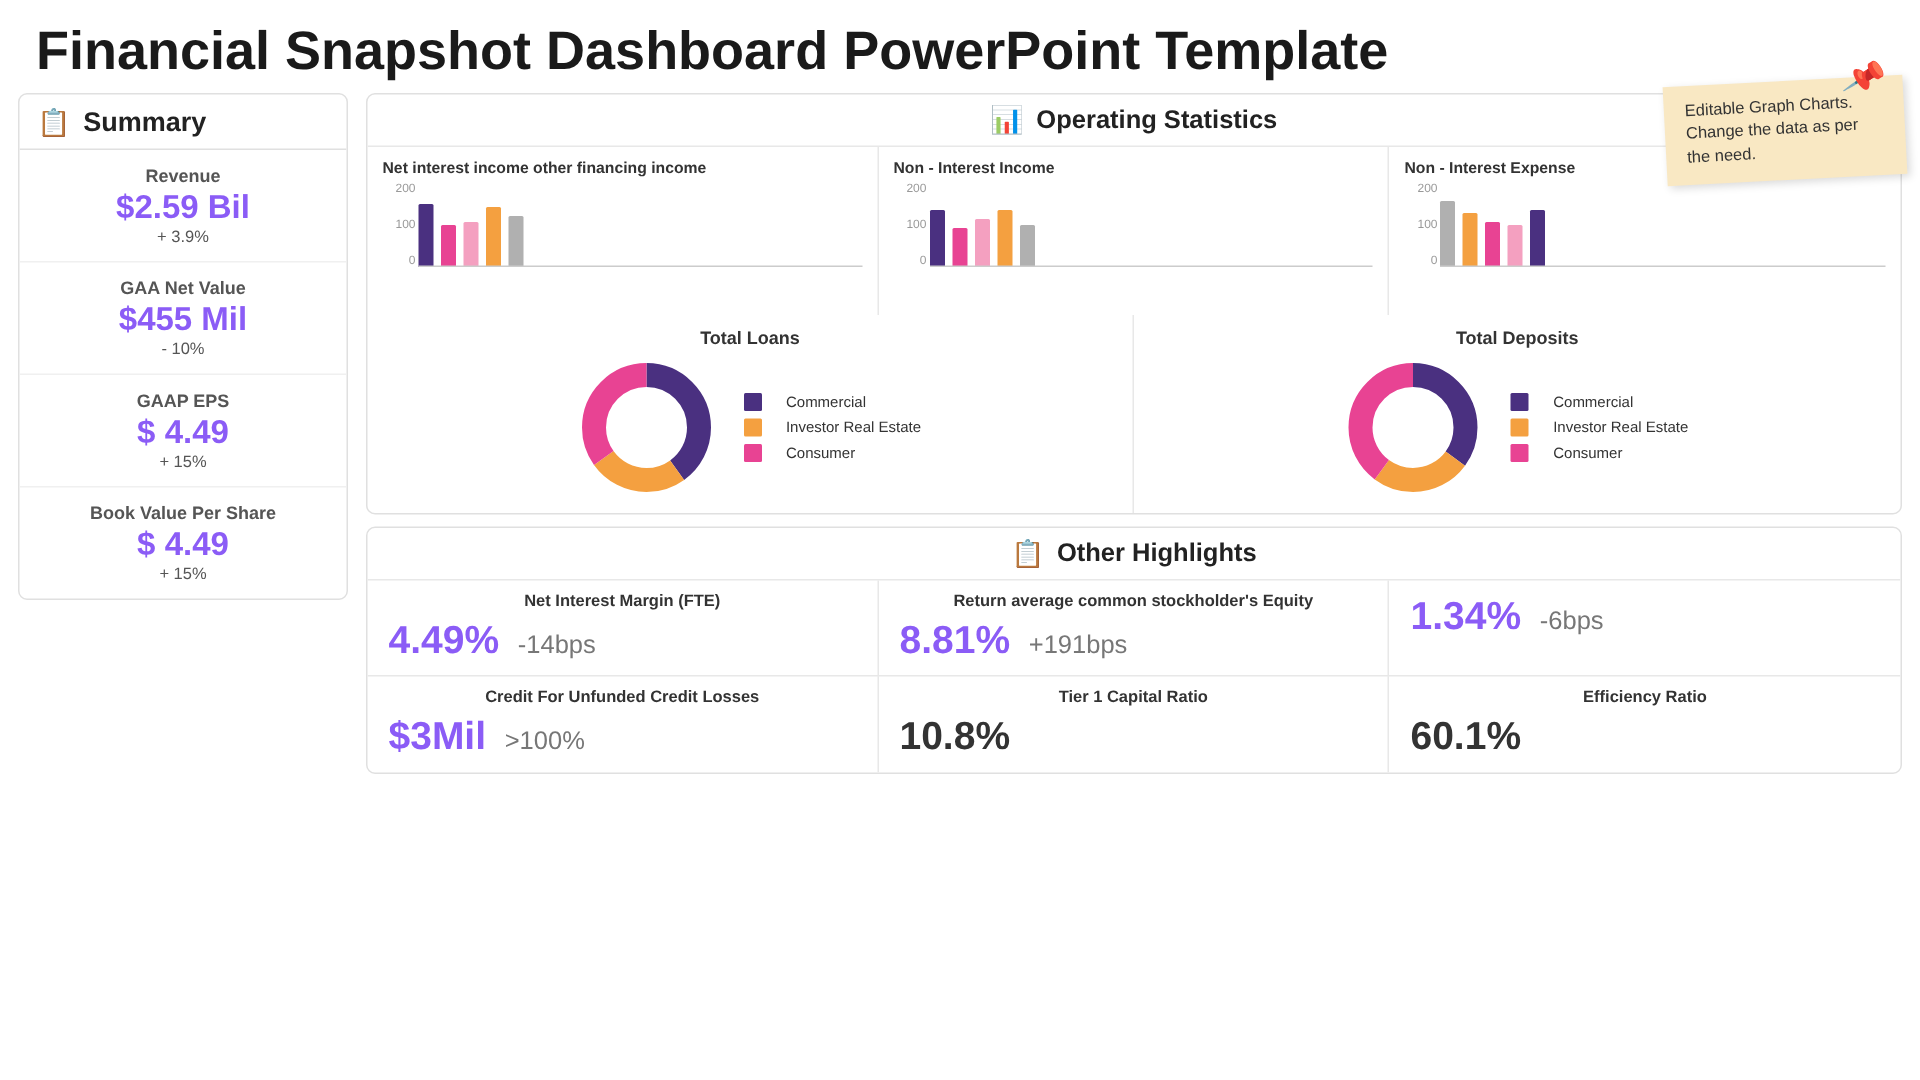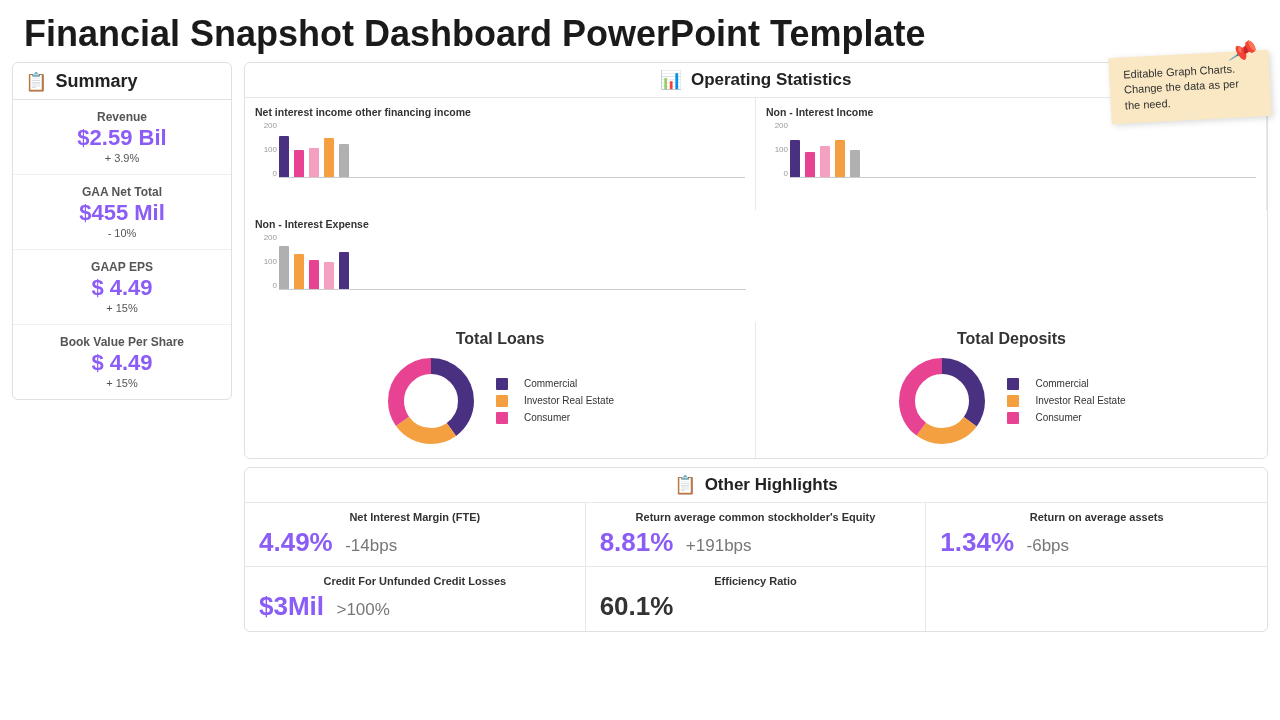--- a/index.html
+++ b/index.html
@@ -104,21 +104,21 @@
       font-size: 18px;
     }
     .section-title {
       font-size: 17px;
       font-weight: 700;
       color: #222;
     }
     
     .op-stats-grid {
       display: grid;
-      grid-template-columns: 1fr 1fr;
+      grid-template-columns: 1fr 1fr 1fr;
       gap: 0;
     }
     .chart-cell {
       border-right: 1px solid #e8e8e8;
       padding: 8px 10px;
     }
     .chart-cell:last-child { border-right: none; }
     .chart-title {
       font-size: 10.5px;
       font-weight: 600;
@@ -172,42 +172,42 @@
       display: grid;
       grid-template-columns: 1fr 1fr;
       gap: 0;
     }
     .donut-cell {
       border-right: 1px solid #e8e8e8;
       padding: 8px 10px;
     }
     .donut-cell:last-child { border-right: none; }
     .donut-title {
-      font-size: 16px;
+      font-size: 12px;
       font-weight: 700;
       color: #333;
       text-align: center;
       margin-bottom: 4px;
     }
     .donut-content {
       display: flex;
       align-items: center;
       justify-content: center;
       gap: 20px;
       padding: 4px;
     }
     .donut-svg { flex-shrink: 0; }
     .legend-list {
       display: flex;
       flex-direction: column;
       gap: 5px;
     }
     .legend-item {
       display: flex;
-      align-items: center;
+      align-items: flex-end;
       gap: 16px;
       font-size: 10px;
       color: #333;
     }
     .legend-dot {
       width: 12px;
       height: 12px;
       border-radius: 1px;
       flex-shrink: 0;
     }
@@ -293,21 +293,21 @@
       <div class="summary-header">
         <span class="summary-icon">📋</span>
         <span class="summary-title">Summary</span>
       </div>
       <div class="metric-block">
         <div class="metric-label">Revenue</div>
         <div class="metric-value">$2.59 Bil</div>
         <div class="metric-change">+ 3.9%</div>
       </div>
       <div class="metric-block">
-        <div class="metric-label">GAA Net Total</div>
+        <div class="metric-label">GAA Net Value</div>
         <div class="metric-value">$455 Mil</div>
         <div class="metric-change">- 10%</div>
       </div>
       <div class="metric-block">
         <div class="metric-label">GAAP EPS</div>
         <div class="metric-value">$ 4.49</div>
         <div class="metric-change">+ 15%</div>
       </div>
       <div class="metric-block">
         <div class="metric-label">Book Value Per Share</div>
@@ -487,30 +487,33 @@
           <div class="highlight-label">Net Interest Margin (FTE)</div>
           <span class="highlight-value">4.49%</span>
           <span class="highlight-change">-14bps</span>
         </div>
         <div class="highlight-cell">
           <div class="highlight-label">Return average common stockholder's Equity</div>
           <span class="highlight-value">8.81%</span>
           <span class="highlight-change">+191bps</span>
         </div>
         <div class="highlight-cell">
-          <div class="highlight-label">Return on average assets</div>
           <span class="highlight-value">1.34%</span>
           <span class="highlight-change">-6bps</span>
         </div>
         <div class="highlight-cell">
           <div class="highlight-label">Credit For Unfunded Credit Losses</div>
           <span class="highlight-value">$3Mil</span>
           <span class="highlight-change">&gt;100%</span>
         </div>
         <div class="highlight-cell">
+          <div class="highlight-label">Tier 1 Capital Ratio</div>
+          <span class="highlight-value-dark">10.8%</span>
+        </div>
+        <div class="highlight-cell">
           <div class="highlight-label">Efficiency Ratio</div>
           <span class="highlight-value-dark">60.1%</span>
         </div>
       </div>
     </div>
 
   </div>
 </div>
 
 </body></html>

